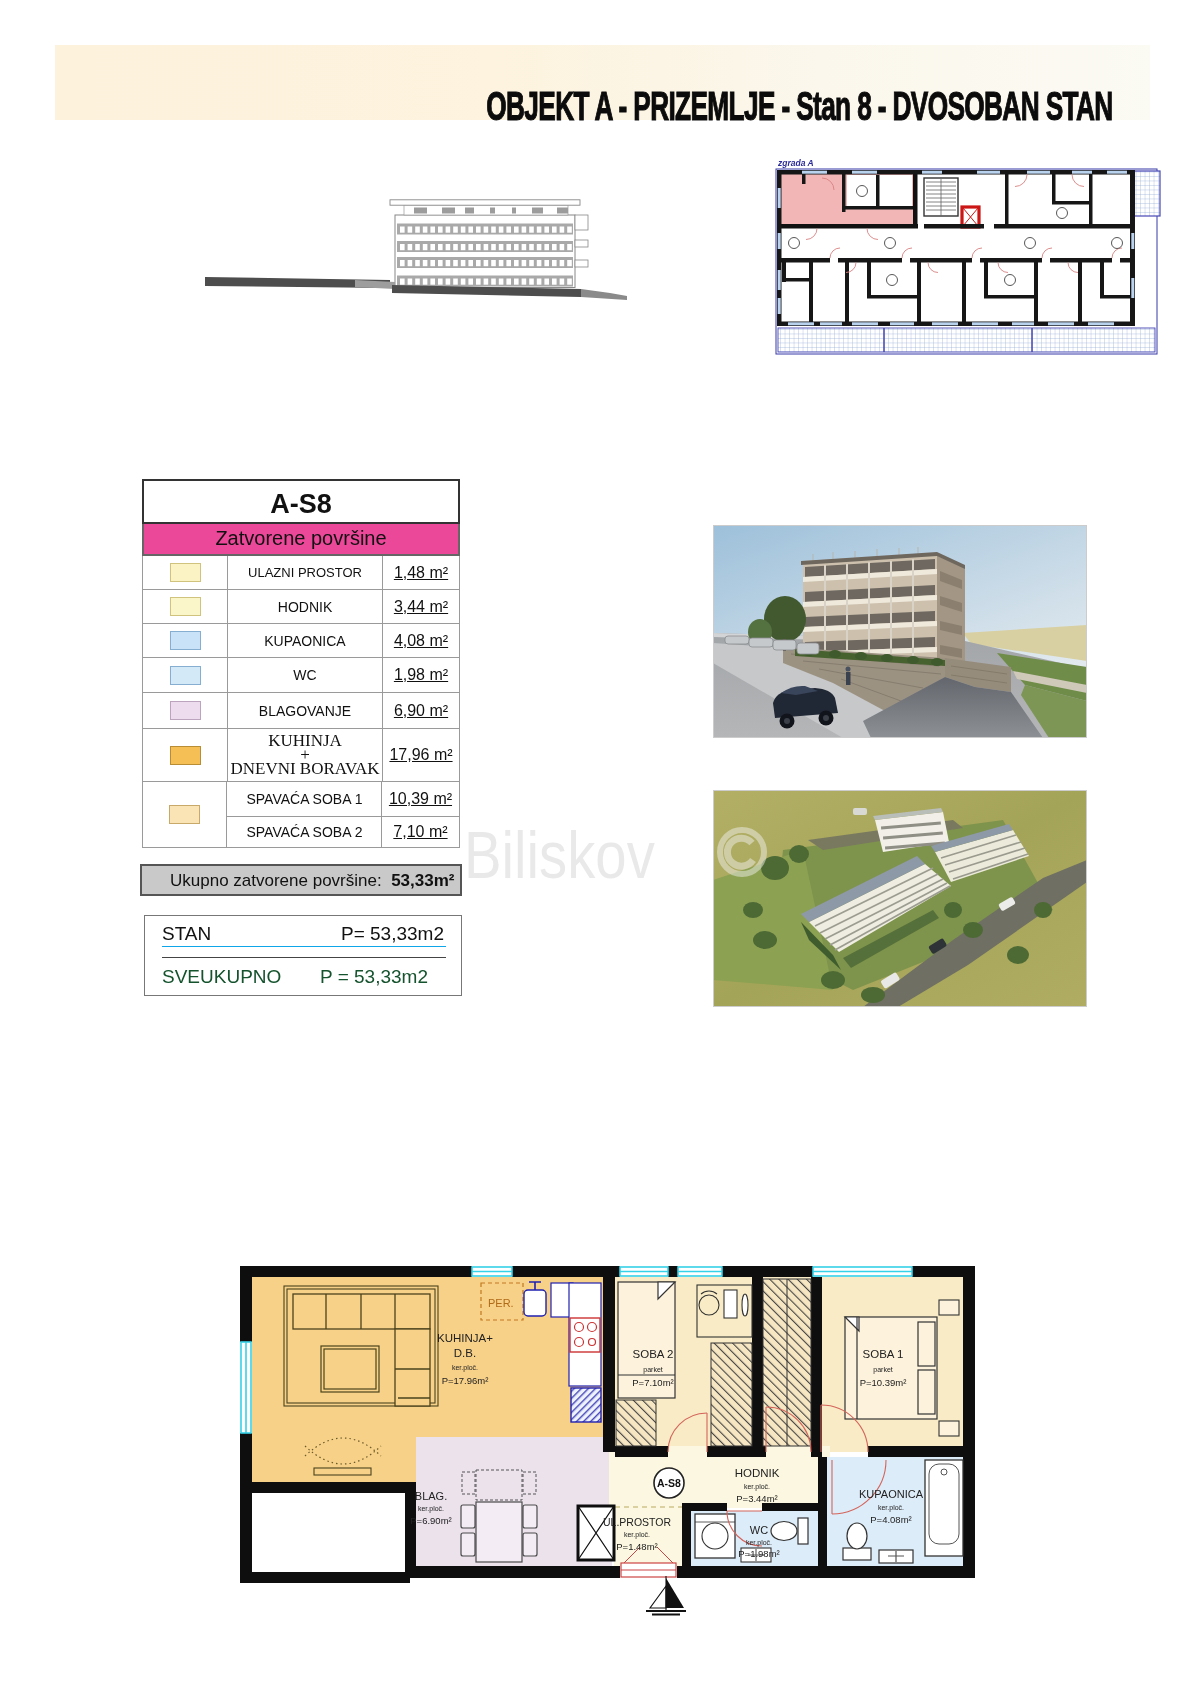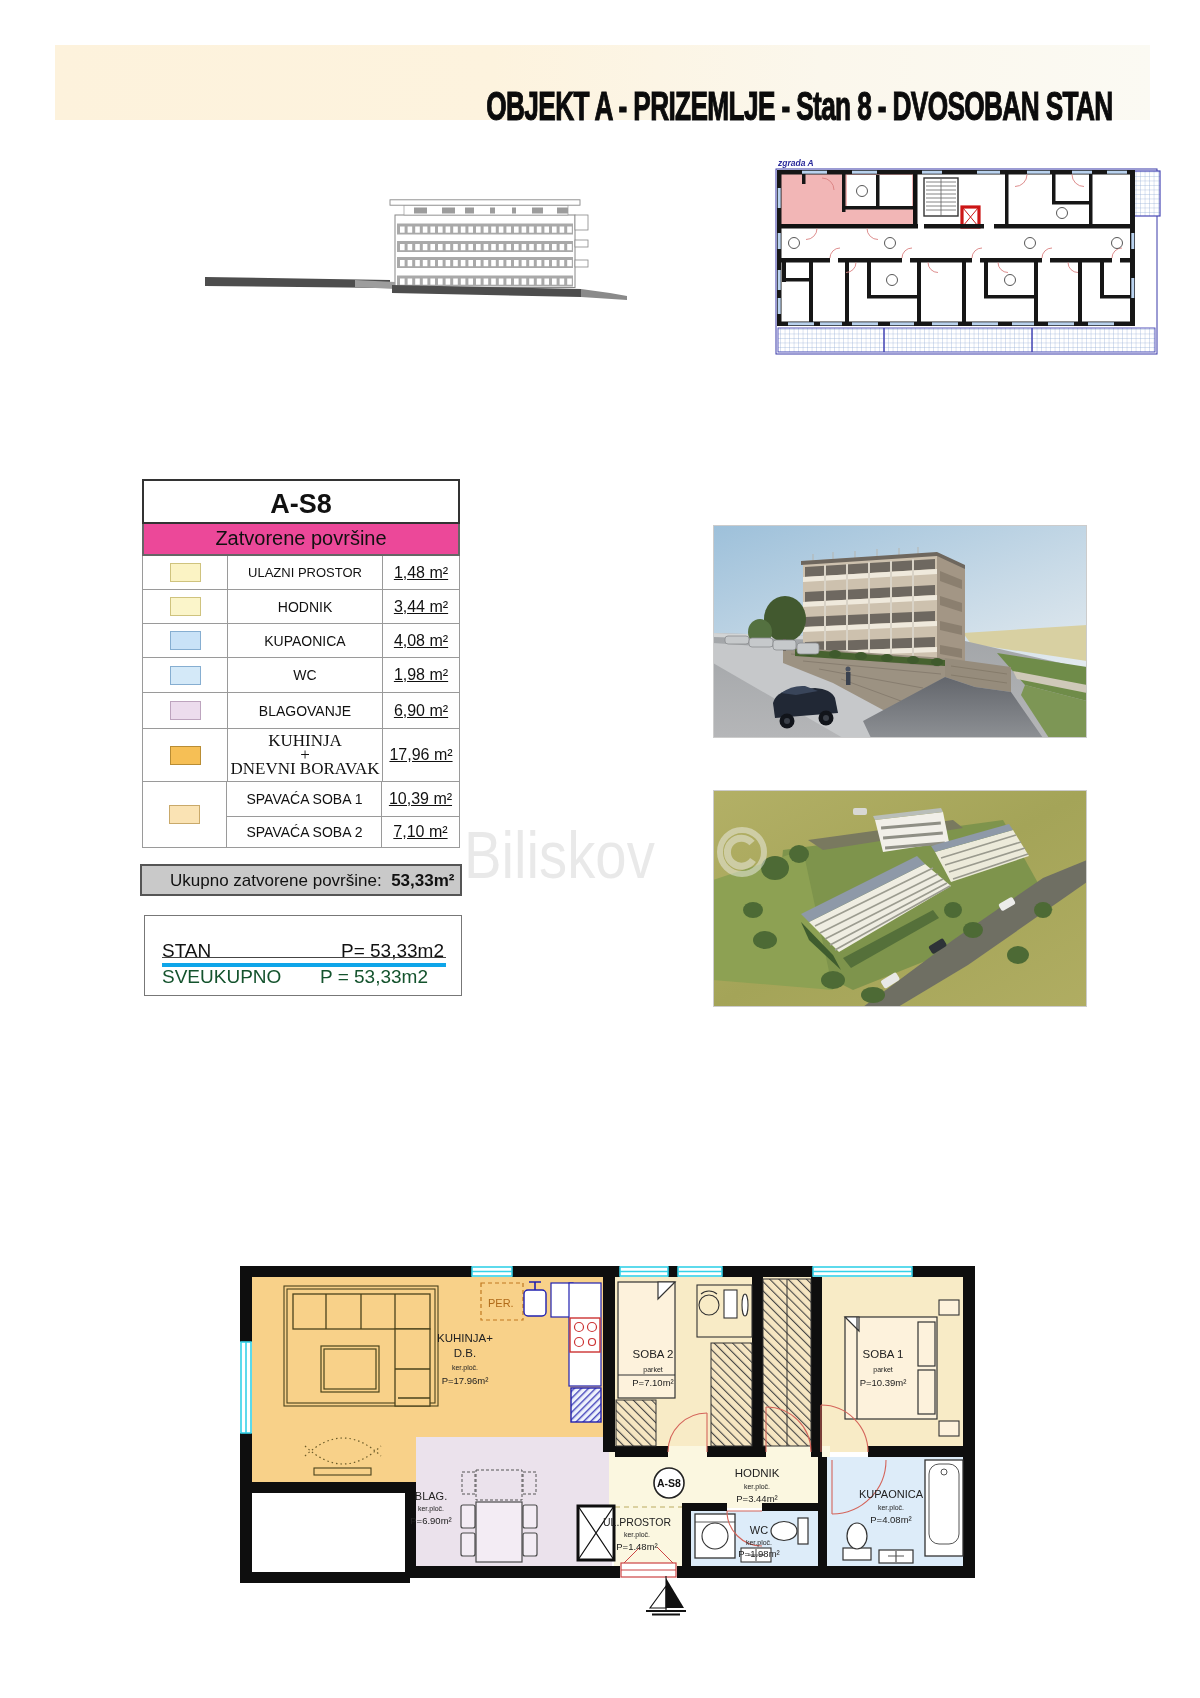--- a/index.html
+++ b/index.html
@@ -94,21 +94,21 @@
       </div>
     </div>
   </div>
 
   <div style="box-sizing:border-box;border:2px solid #555;background:#c9c9c9;height:32px;margin-top:16px;width:322px;margin-left:-2px;
     font-size:17px;color:#111;padding-top:5px;padding-left:28px;">Ukupno zatvorene površine:&nbsp; <b>53,33m²</b></div>
 </div>
 
 <div class="abs" style="left:144px;top:915px;width:318px;height:81px;box-sizing:border-box;border:1px solid #777;background:#fff;">
 
-  <div style="position:absolute;left:17px;top:21px;width:284px;height:26px;border-bottom:4px solid #0ea5e9;font-size:19px;color:#111;">
+  <div style="position:absolute;left:17px;top:4px;width:284px;height:26px;border-bottom:1px solid #0ea5e9;font-size:19px;color:#111;">
     <span style="position:absolute;left:0;top:3px;">STAN</span>
     <span style="position:absolute;right:2px;top:3px;">P= 53,33m2</span>
   </div>
 
   <div style="position:absolute;left:17px;top:41px;width:284px;height:30px;border-top:1px solid #444;font-size:19px;color:#14532d;">
     <span style="position:absolute;left:0;top:8px;">SVEUKUPNO</span>
     <span style="position:absolute;right:18px;top:8px;">P = 53,33m2</span>
   </div>
 </div>
 

